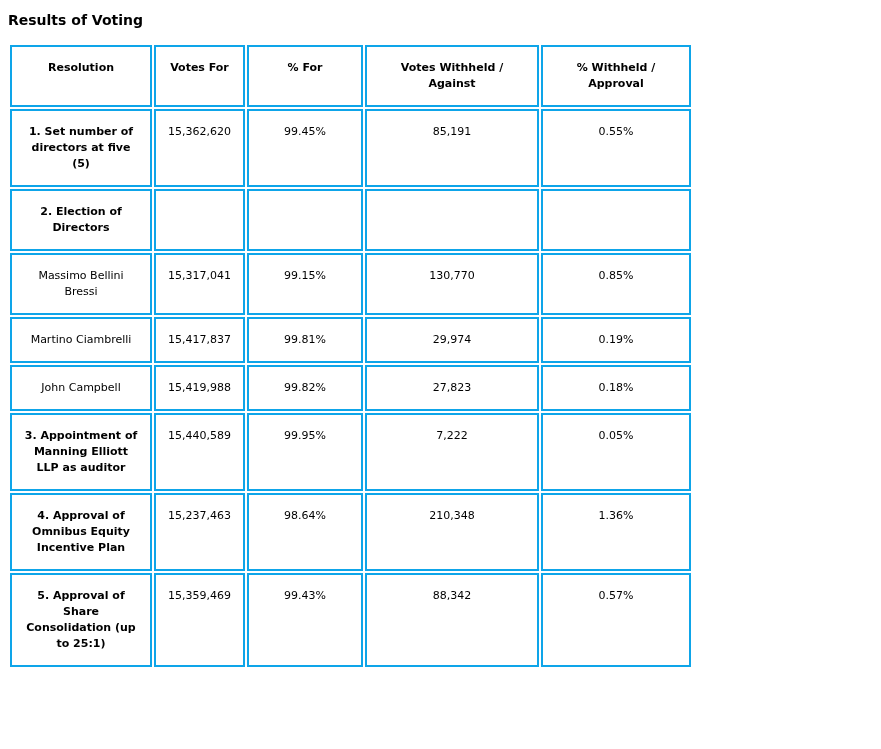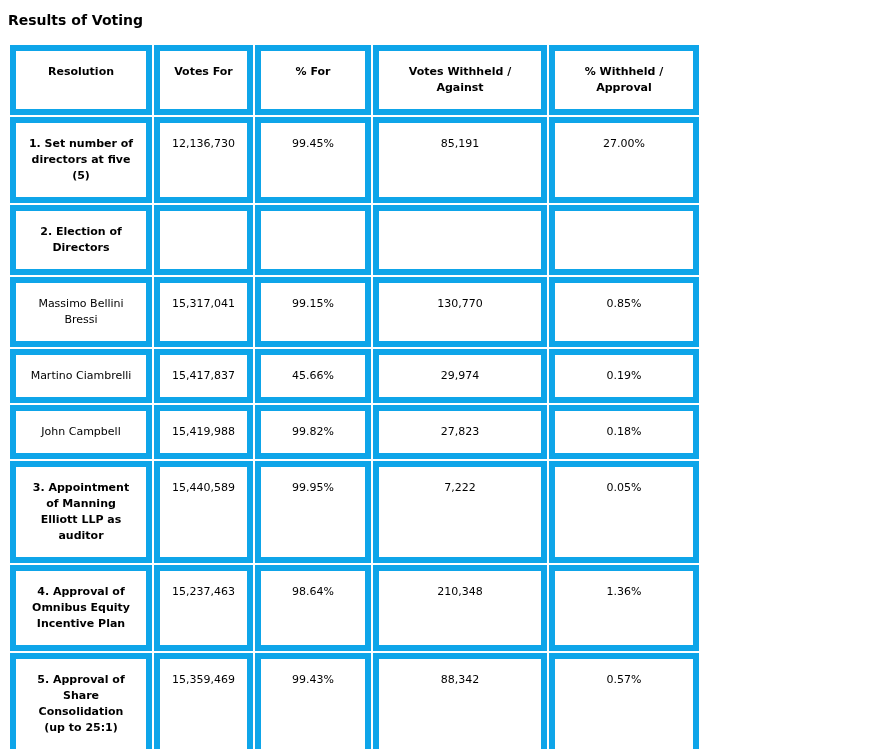--- a/index.html
+++ b/index.html
@@ -21,21 +21,21 @@
     margin: 4px 0 15px 0;
     color: #000000;
   }
   table.results-table {
     border-collapse: separate;
     border-spacing: 2px;
     table-layout: fixed;
   }
   table.results-table th,
   table.results-table td {
-    border: 6px solid #0ea5e9;
+    border: 2px solid #0ea5e9;
     background: #ffffff;
     text-align: center;
     vertical-align: top;
     padding: 13px 12px;
     font-size: 11px;
     line-height: 16px;
     font-weight: normal;
     word-wrap: break-word;
   }
   table.results-table th {
@@ -69,43 +69,43 @@
         <th>Resolution</th>
         <th>Votes For</th>
         <th>% For</th>
         <th>Votes Withheld / Against</th>
         <th>% Withheld / Approval</th>
       </tr>
     </thead>
     <tbody id="table-body">
         <tr>
           <td class="bold">1. Set number of directors at five (5)</td>
-          <td>12,136,730</td>
+          <td>15,362,620</td>
           <td>99.45%</td>
           <td>85,191</td>
-          <td>27.00%</td>
+          <td>0.55%</td>
         </tr>
         <tr>
           <td class="bold">2. Election of Directors</td>
           <td></td>
           <td></td>
           <td></td>
           <td></td>
         </tr>
         <tr>
           <td>Massimo Bellini Bressi</td>
           <td>15,317,041</td>
           <td>99.15%</td>
           <td>130,770</td>
           <td>0.85%</td>
         </tr>
         <tr>
           <td>Martino Ciambrelli</td>
           <td>15,417,837</td>
-          <td>45.66%</td>
+          <td>99.81%</td>
           <td>29,974</td>
           <td>0.19%</td>
         </tr>
         <tr>
           <td>John Campbell</td>
           <td>15,419,988</td>
           <td>99.82%</td>
           <td>27,823</td>
           <td>0.18%</td>
         </tr>

